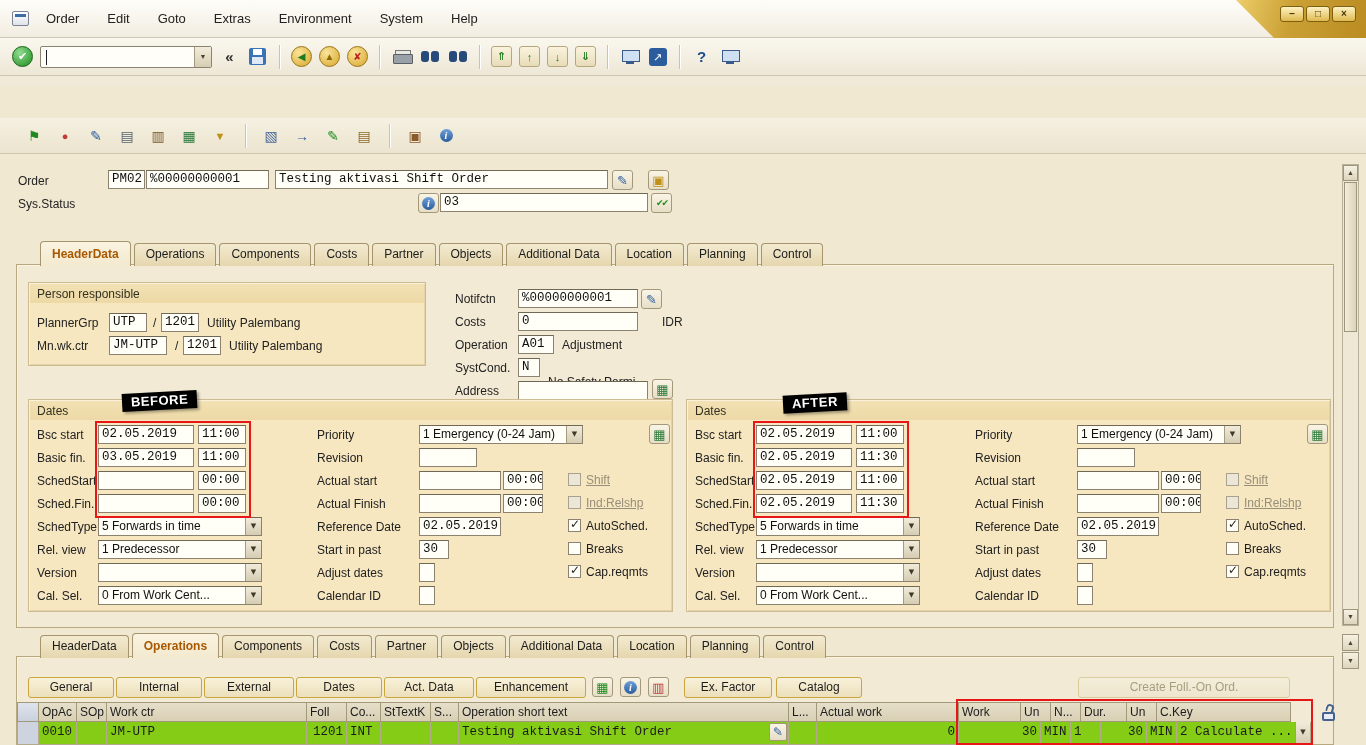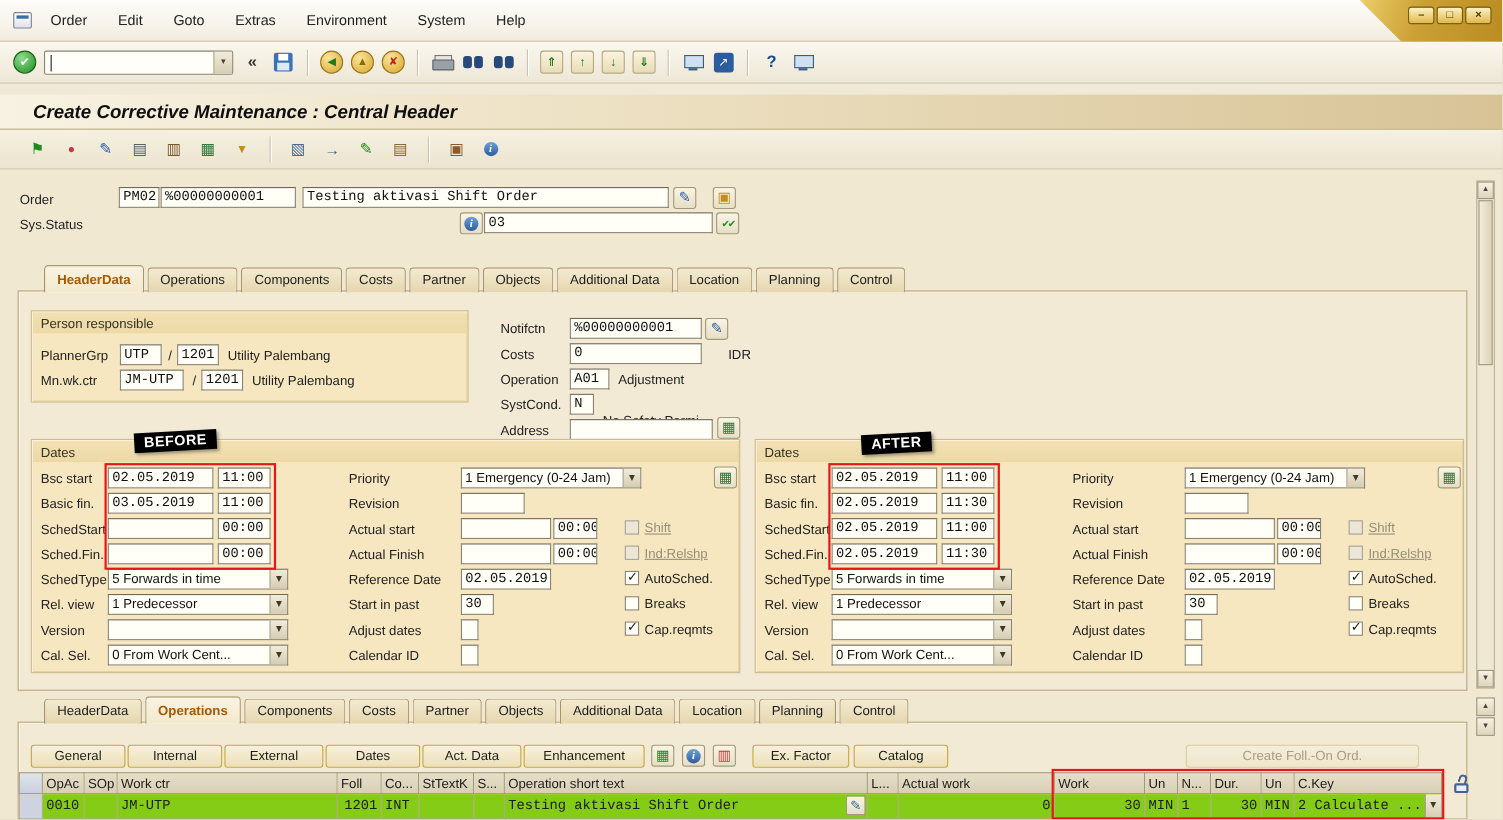--- a/index.html
+++ b/index.html
@@ -151,23 +151,20 @@
       </span>
     <span class="tbgap"></span>
     <span class="sq" style="color:#1a4d8f;font-weight:bold;font-size:15px">?</span>
     <span class="sq">
         <span class="monitor"></span>
       </span>
   </div>
 
   <div class="gapband"></div>
 
-  <div class="titlebar">
-    <span class="title-text">Create Corrective Maintenance : Central Header</span>
-  </div>
 
   <div class="apptb">
     <span class="aicon" style="color:#1f8a1f">⚑</span>
     <span class="aicon" style="color:#c03a3a;font-size:11px">●</span>
     <span class="aicon" style="color:#2b5d9e">✎</span>
     <span class="aicon" style="color:#55636f">▤</span>
     <span class="aicon" style="color:#7a5a2a">▥</span>
     <span class="aicon" style="color:#2a7a3a">▦</span>
     <span class="aicon" style="color:#c09018;font-size:11px">▼</span>
     <span class="tbgap"></span>
@@ -388,21 +385,21 @@
       <div class="th" style="width:38px">OpAc</div>
       <div class="th" style="width:30px">SOp</div>
       <div class="th" style="width:200px">Work ctr</div>
       <div class="th" style="width:40px">Foll</div>
       <div class="th" style="width:34px">Co...</div>
       <div class="th" style="width:50px">StTextK</div>
       <div class="th" style="width:28px">S...</div>
       <div class="th" style="width:330px">Operation short text</div>
       <div class="th" style="width:28px">L...</div>
       <div class="th" style="width:142px">Actual work</div>
-      <div class="th" style="width:82px">Work</div>
+      <div class="th" style="width:62px">Work</div>
       <div class="th" style="width:30px">Un</div>
       <div class="th" style="width:30px">N...</div>
       <div class="th" style="width:46px">Dur.</div>
       <div class="th" style="width:30px">Un</div>
       <div class="th" style="width:134px">C.Key</div>
     </div>
     <div class="grow">
       <div class="td sel" style="width:22px"></div>
       <div class="td" style="width:38px">0010</div>
       <div class="td" style="width:30px"></div>

